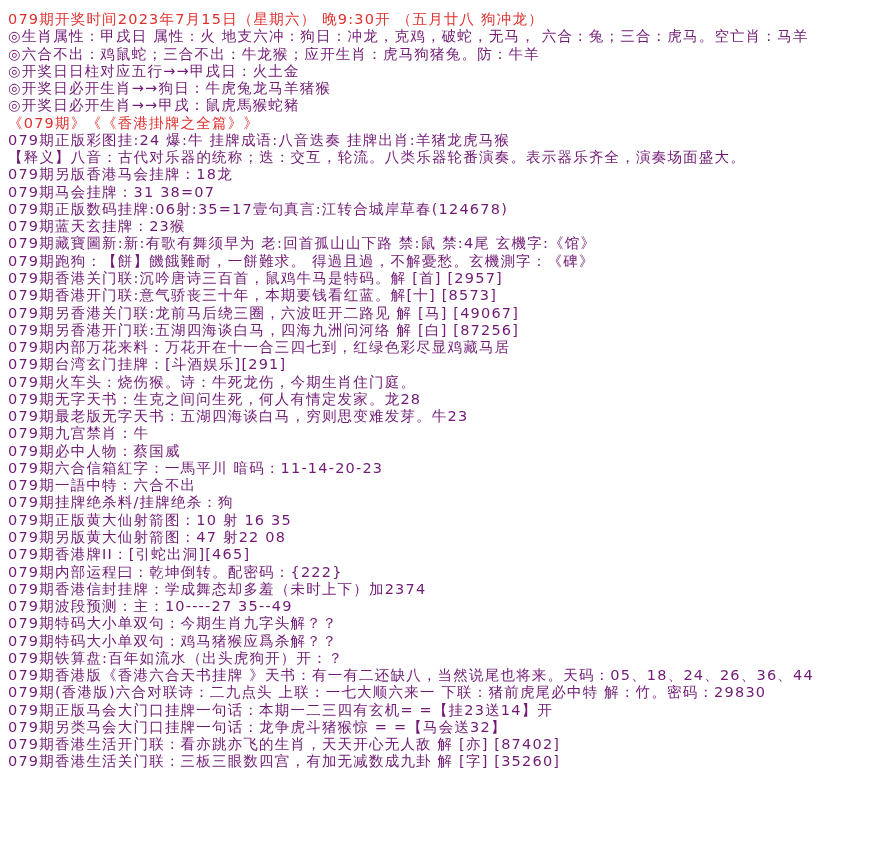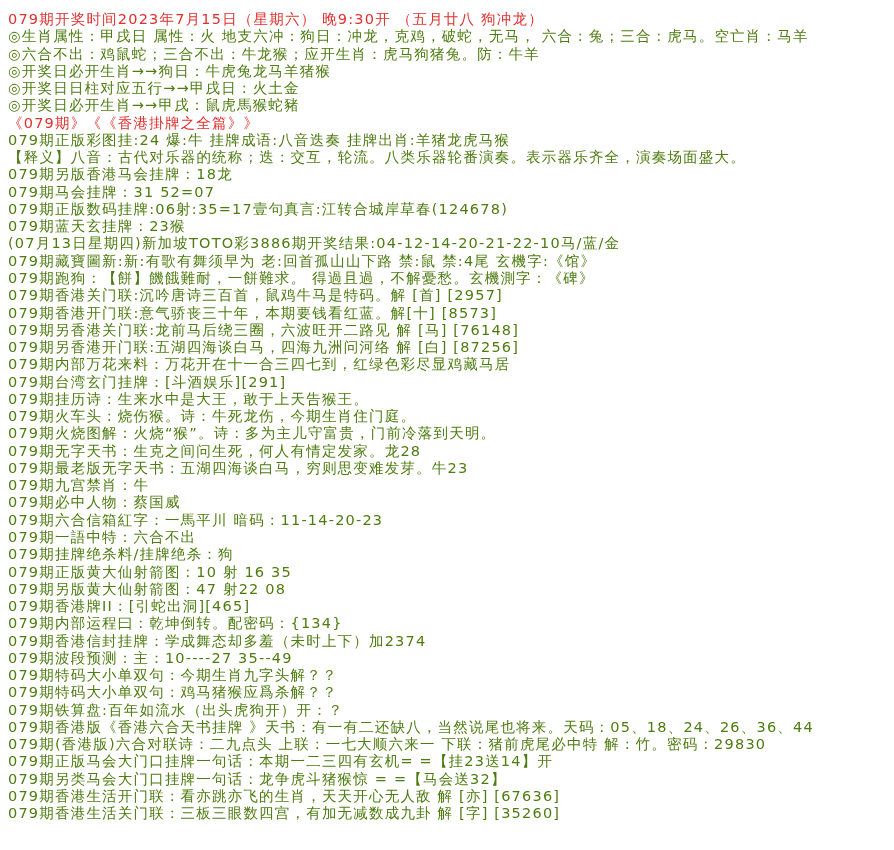--- a/index.html
+++ b/index.html
@@ -17,72 +17,69 @@
     padding: 11px 0 0 8px;
     font-family: "DejaVu Sans", sans-serif;
     font-weight: 400;
   }
   .line {
     height: 17.28px;
     line-height: 17.28px;
     font-size: 14.5px;
     letter-spacing: 1.2px;
     white-space: nowrap;
-    color: #4d7c0f;
+    color: #701a75;
   }
   .line.red {
     color: #e0302e;
   }
 </style>
 </head>
 <body>
 
 <div class="page">
   <div>
       <div class="line red">079期开奖时间2023年7月15日（星期六） 晚9:30开 （五月廿八 狗冲龙）</div>
       <div class="line">◎生肖属性：甲戌日 属性：火 地支六冲：狗日：冲龙，克鸡，破蛇，无马， 六合：兔；三合：虎马。空亡肖：马羊</div>
       <div class="line">◎六合不出：鸡鼠蛇；三合不出：牛龙猴；应开生肖：虎马狗猪兔。防：牛羊</div>
+      <div class="line">◎开奖日日柱对应五行→→甲戌日：火土金</div>
       <div class="line">◎开奖日必开生肖→→狗日：牛虎兔龙马羊猪猴</div>
-      <div class="line">◎开奖日日柱对应五行→→甲戌日：火土金</div>
       <div class="line">◎开奖日必开生肖→→甲戌：鼠虎馬猴蛇豬</div>
       <div class="line red">《079期》《《香港掛牌之全篇》》</div>
       <div class="line">079期正版彩图挂:24 爆:牛 挂牌成语:八音迭奏 挂牌出肖:羊猪龙虎马猴</div>
       <div class="line">【释义】八音：古代对乐器的统称；迭：交互，轮流。八类乐器轮番演奏。表示器乐齐全，演奏场面盛大。</div>
       <div class="line">079期另版香港马会挂牌：18龙</div>
-      <div class="line">079期马会挂牌：31 52=07</div>
+      <div class="line">079期马会挂牌：31 38=07</div>
       <div class="line">079期正版数码挂牌:06射:35=17壹句真言:江转合城岸草春(124678)</div>
       <div class="line">079期蓝天玄挂牌：23猴</div>
-      <div class="line">(07月13日星期四)新加坡TOTO彩3886期开奖结果:04-12-14-20-21-22-10马/蓝/金</div>
       <div class="line">079期藏寶圖新:新:有歌有舞须早为 老:回首孤山山下路 禁:鼠 禁:4尾 玄機字:《馆》</div>
       <div class="line">079期跑狗：【餅】饑餓難耐，一餅難求。 得過且過，不解憂愁。玄機測字：《碑》</div>
       <div class="line">079期香港关门联:沉吟唐诗三百首，鼠鸡牛马是特码。解 [首] [2957]</div>
       <div class="line">079期香港开门联:意气骄丧三十年，本期要钱看红蓝。解[十] [8573]</div>
-      <div class="line">079期另香港关门联:龙前马后绕三圈，六波旺开二路见 解 [马] [76148]</div>
+      <div class="line">079期另香港关门联:龙前马后绕三圈，六波旺开二路见 解 [马] [49067]</div>
       <div class="line">079期另香港开门联:五湖四海谈白马，四海九洲问河络 解 [白] [87256]</div>
       <div class="line">079期内部万花来料：万花开在十一合三四七到，红绿色彩尽显鸡藏马居</div>
       <div class="line">079期台湾玄门挂牌：[斗酒娱乐][291]</div>
-      <div class="line">079期挂历诗：生来水中是大王，敢于上天告猴王。</div>
       <div class="line">079期火车头：烧伤猴。诗：牛死龙伤，今期生肖住门庭。</div>
-      <div class="line">079期火烧图解：火烧“猴”。诗：多为主儿守富贵，门前冷落到天明。</div>
       <div class="line">079期无字天书：生克之间问生死，何人有情定发家。龙28</div>
       <div class="line">079期最老版无字天书：五湖四海谈白马，穷则思变难发芽。牛23</div>
       <div class="line">079期九宫禁肖：牛</div>
       <div class="line">079期必中人物：蔡国威</div>
       <div class="line">079期六合信箱紅字：一馬平川 暗码：11-14-20-23</div>
       <div class="line">079期一語中特：六合不出</div>
       <div class="line">079期挂牌绝杀料/挂牌绝杀：狗</div>
       <div class="line">079期正版黄大仙射箭图：10 射 16 35</div>
       <div class="line">079期另版黄大仙射箭图：47 射22 08</div>
       <div class="line">079期香港牌II：[引蛇出洞][465]</div>
-      <div class="line">079期内部运程曰：乾坤倒转。配密码：{134}</div>
+      <div class="line">079期内部运程曰：乾坤倒转。配密码：{222}</div>
       <div class="line">079期香港信封挂牌：学成舞态却多羞（未时上下）加2374</div>
       <div class="line">079期波段预测：主：10----27 35--49</div>
       <div class="line">079期特码大小单双句：今期生肖九字头解？？</div>
       <div class="line">079期特码大小单双句：鸡马猪猴应爲杀解？？</div>
       <div class="line">079期铁算盘:百年如流水（出头虎狗开）开：？</div>
       <div class="line">079期香港版《香港六合天书挂牌 》天书：有一有二还缺八，当然说尾也将来。天码：05、18、24、26、36、44</div>
       <div class="line">079期(香港版)六合对联诗：二九点头 上联：一七大顺六来一 下联：猪前虎尾必中特 解：竹。密码：29830</div>
       <div class="line">079期正版马会大门口挂牌一句话：本期一二三四有玄机= =【挂23送14】开</div>
       <div class="line">079期另类马会大门口挂牌一句话：龙争虎斗猪猴惊 = =【马会送32】</div>
-      <div class="line">079期香港生活开门联：看亦跳亦飞的生肖，天天开心无人敌 解 [亦] [67636]</div>
+      <div class="line">079期香港生活开门联：看亦跳亦飞的生肖，天天开心无人敌 解 [亦] [87402]</div>
       <div class="line">079期香港生活关门联：三板三眼数四宫，有加无减数成九卦 解 [字] [35260]</div>
     </div>
 </div>
 
 </body></html>

